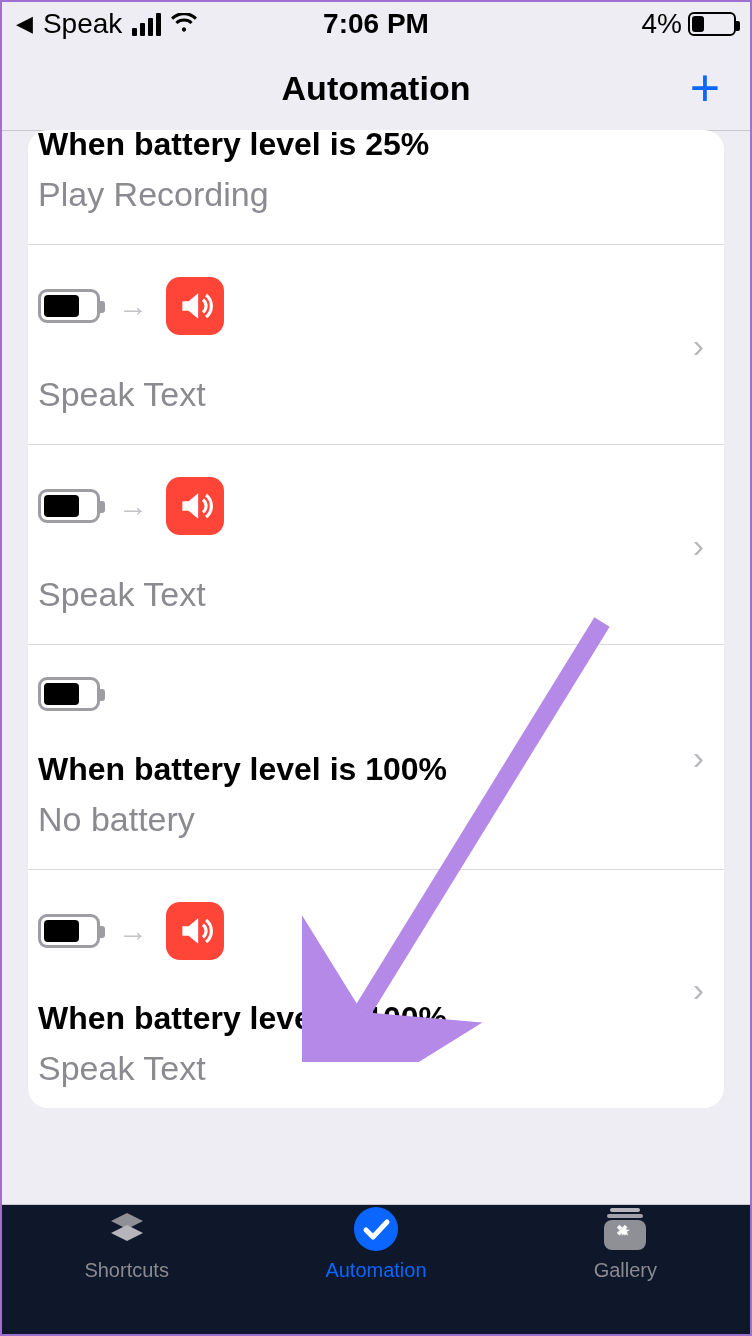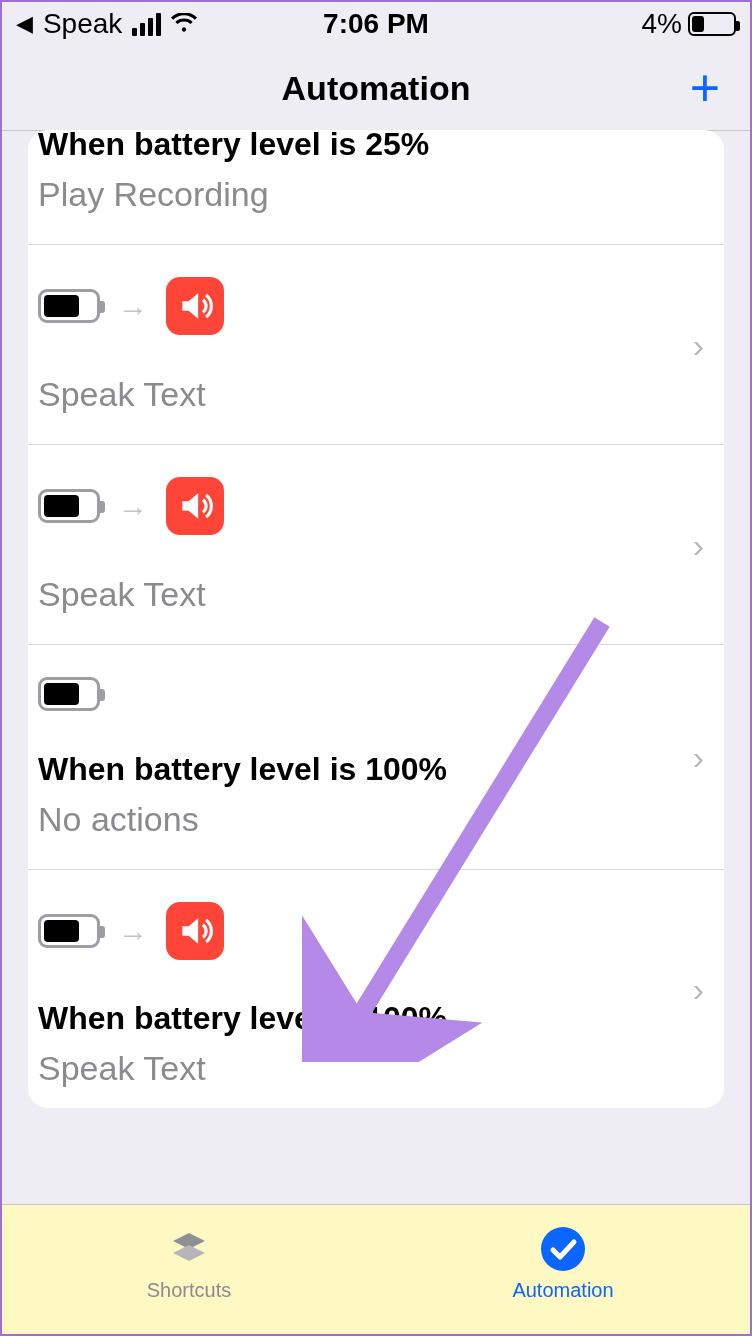--- a/index.html
+++ b/index.html
@@ -38,21 +38,21 @@
   .speak-ico { width: 58px; height: 58px; background:#ff4438; border-radius: 14px; display:flex; align-items:center; justify-content:center; }
   .speak-ico svg { width: 38px; height: 38px; }
   .row-title { font-size: 32px; font-weight: 700; margin-bottom: 12px; }
   .row-sub { font-size: 34px; color:#8a8a90; }
   .chevron { position:absolute; right: 20px; top: 50%; transform: translateY(-50%); color:#b8b8be; font-size: 34px; font-weight: 400; }
 
   
   .annot-arrow { position:absolute; left: 300px; top: 600px; pointer-events:none; }
 
   
-  .tab-bar { position:absolute; bottom:0; left:0; right:0; height: 130px; border-top: 1px solid #c8c8cc; background:#fef9c3; display:flex; justify-content:space-around; align-items:flex-start; padding-top: 20px; }
+  .tab-bar { position:absolute; bottom:0; left:0; right:0; height: 130px; border-top: 1px solid #c8c8cc; background:#0f172a; display:flex; justify-content:space-around; align-items:flex-start; padding-top: 0; }
   .tab { display:flex; flex-direction:column; align-items:center; gap:6px; min-width: 160px; }
   .tab .ticon { height: 48px; display:flex; align-items:center; justify-content:center; }
   .tab .tlabel { font-size: 20px; color:#8a8a90; }
   .tab.active .tlabel { color:#0a66ff; }
 </style>
 </head>
 <body>
 <div class="phone">
 
 <div class="status-bar">
@@ -130,21 +130,21 @@
     <div class="chevron">›</div>
   </div>
 
   <div class="row">
     <div class="icon-line">
       <span class="bat-ico">
             <span class="inner"></span>
           </span>
     </div>
     <div class="row-title">When battery level is 100%</div>
-    <div class="row-sub">No actions</div>
+    <div class="row-sub">No battery</div>
     <div class="chevron">›</div>
   </div>
 
   <div class="row">
     <div class="icon-line">
       <span class="bat-ico">
             <span class="inner"></span>
           </span>
       <span class="arrow-ico">→</span>
       <span class="speak-ico">
@@ -183,15 +183,27 @@
   </div>
   <div class="tab active">
     <div class="ticon">
       <svg width="48" height="48" viewBox="0 0 48 48">
         <circle cx="24" cy="24" r="22" fill="#0a66ff"></circle>
         <path d="M14 25 L21 32 L35 17" stroke="#fff" stroke-width="5" fill="none" stroke-linecap="round" stroke-linejoin="round"></path>
       </svg>
     </div>
     <div class="tlabel">Automation</div>
   </div>
+  <div class="tab">
+    <div class="ticon">
+      <svg width="50" height="46" viewBox="0 0 50 46">
+        <rect x="10" y="2" width="30" height="4" rx="2" fill="#b5b5bb"></rect>
+        <rect x="7" y="8" width="36" height="4" rx="2" fill="#a1a1a8"></rect>
+        <rect x="4" y="14" width="42" height="30" rx="8" fill="#8f8f96"></rect>
+        <path d="M25 22 l3 3 3-3 3 3-3 3 3 3-3 3-3-3-3 3-3-3 3-3-3-3z" fill="#fff" opacity="0.9" transform="translate(-3,-1) scale(0.9)"></path>
+        <path d="M25 20 L28 27 L35 27 L29 31 L31 38 L25 34 L19 38 L21 31 L15 27 L22 27 Z" fill="#fff" opacity="0.95" transform="scale(0.55) translate(20,16)"></path>
+      </svg>
+    </div>
+    <div class="tlabel">Gallery</div>
+  </div>
 </div>
 
 </div>
 
 </body></html>

